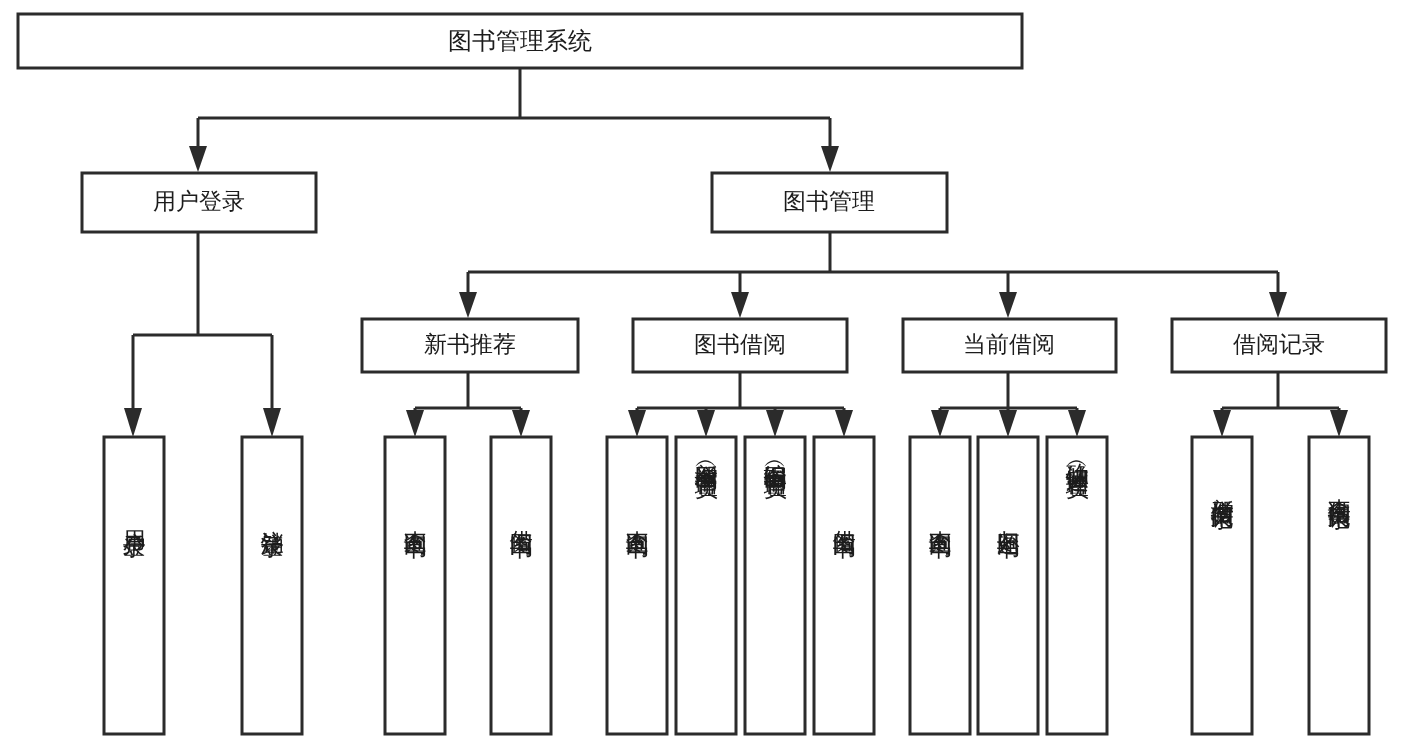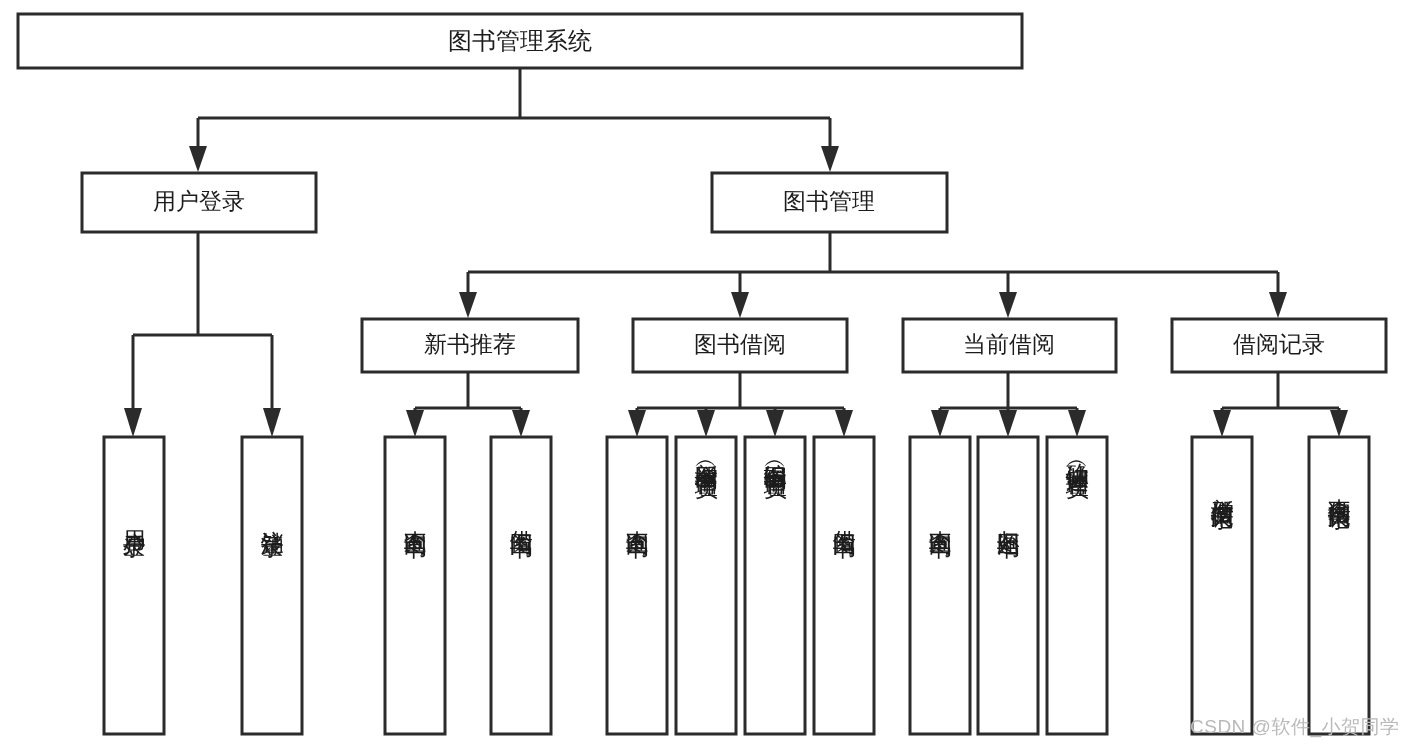--- a/index.html
+++ b/index.html
@@ -208,14 +208,13 @@
   <div class="leaf-label" style="left:637px; top:512px;">查询图书</div>
   <div class="leaf-label" style="left:706px; top:445px;">新增图书（管理员）</div>
   <div class="leaf-label" style="left:775px; top:445px;">编辑图书（管理员）</div>
   <div class="leaf-label" style="left:844px; top:512px;">借阅图书</div>
   <div class="leaf-label" style="left:940px; top:512px;">查询图书</div>
   <div class="leaf-label" style="left:1008px; top:512px;">归还图书</div>
   <div class="leaf-label" style="left:1077px; top:445px;">确认归还（管理员）</div>
   <div class="leaf-label" style="left:1222px; top:480px;">新增借阅记录</div>
   <div class="leaf-label" style="left:1339px; top:480px;">查询借阅记录</div>
 
-  <div class="watermark">CSDN @软件_小贺同学</div>
 </div>
 
 </body></html>

